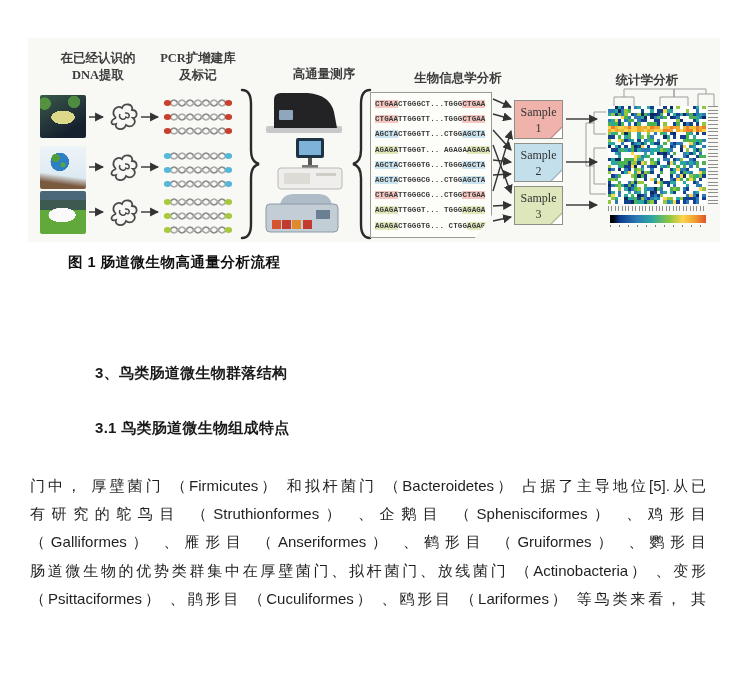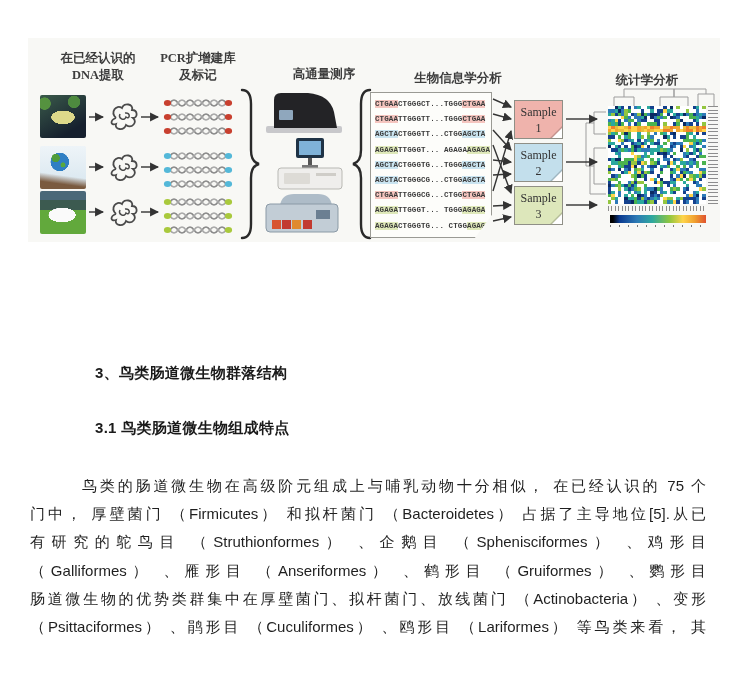--- a/index.html
+++ b/index.html
@@ -824,25 +824,25 @@
         <line x1="493" y1="145" x2="511" y2="193" marker-end="url(#ah)"></line>
         <line x1="493" y1="206" x2="511" y2="205" marker-end="url(#ah)"></line>
         <line x1="493" y1="221" x2="511" y2="217" marker-end="url(#ah)"></line>
         <line x1="566" y1="119" x2="597" y2="119" marker-end="url(#ah)"></line>
         <line x1="566" y1="162" x2="597" y2="162" marker-end="url(#ah)"></line>
         <line x1="566" y1="205" x2="597" y2="205" marker-end="url(#ah)"></line>
       </g>
     </svg>
   </div>
 
+  <div class="caption">图 1  肠道微生物高通量分析流程</div>
   <div class="heading heading-1">3、鸟类肠道微生物群落结构</div>
   <div class="heading heading-2">3.1  鸟类肠道微生物组成特点</div>
 
   <div class="para">
-    <div class="para-line first">鸟类的肠道微生物在高级阶元组成上与哺乳动物十分相似， 在已经认识的 75 个</div>
     <div class="para-line">门中， 厚壁菌门 （Firmicutes） 和拟杆菌门 （Bacteroidetes） 占据了主导地位[5].从已</div>
     <div class="para-line">有研究的鸵鸟目 （Struthionformes） 、企鹅目 （Sphenisciformes） 、鸡形目</div>
     <div class="para-line">（Galliformes） 、雁形目 （Anseriformes） 、鹤形目 （Gruiformes） 、鹦形目</div>
     <div class="para-line">肠道微生物的优势类群集中在厚壁菌门、拟杆菌门、放线菌门 （Actinobacteria） 、变形</div>
     <div class="para-line">（Psittaciformes） 、鹃形目 （Cuculiformes） 、鸥形目 （Lariformes） 等鸟类来看， 其</div>
   </div>
 
 </div>
 
 </body></html>

